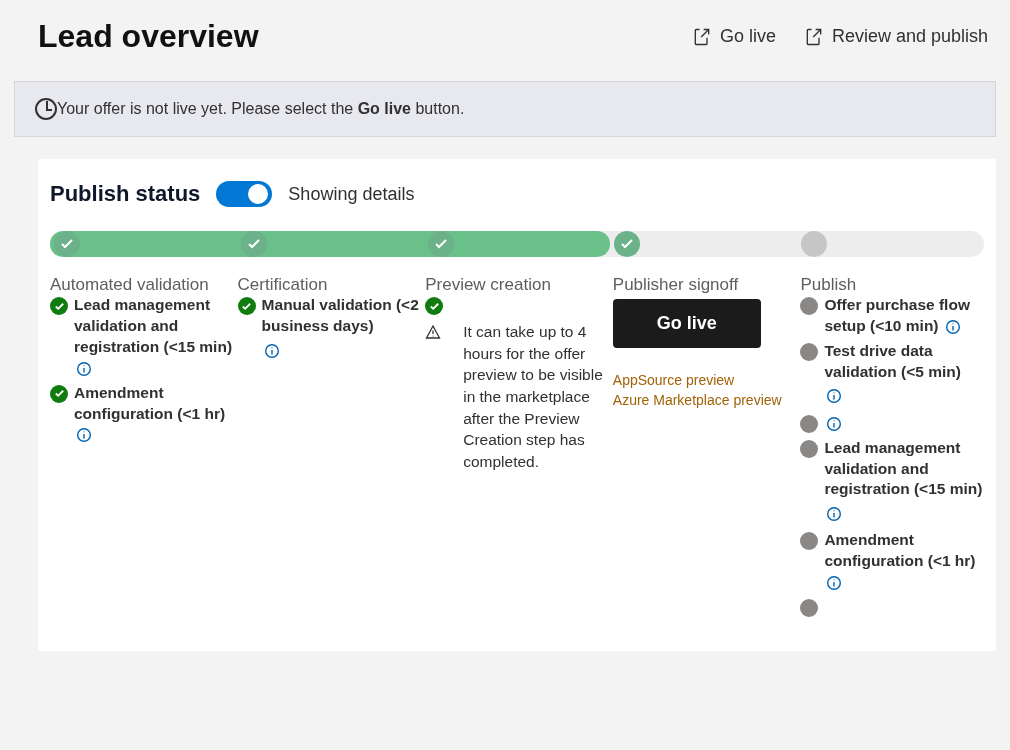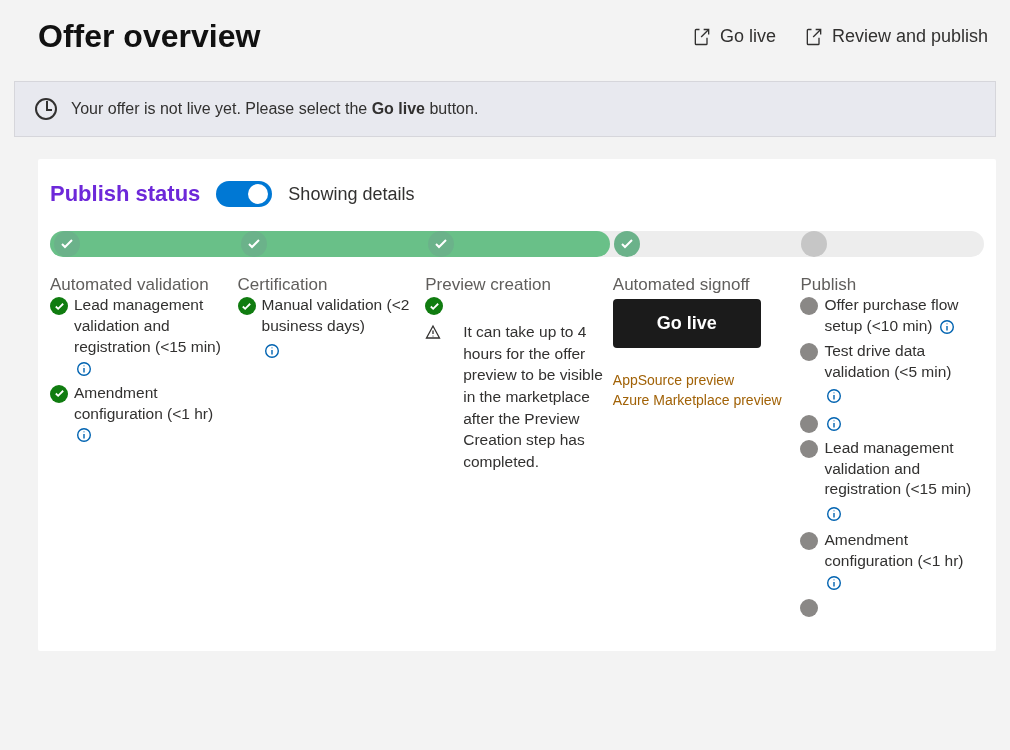--- a/index.html
+++ b/index.html
@@ -13,37 +13,37 @@
   .title { font-size:32px; font-weight:700; color:#111; }
   .header-actions { display:flex; gap:28px; align-items:center; }
   .hdr-btn { display:flex; align-items:center; gap:8px; font-size:18px; color:#323130; cursor:pointer; }
   .hdr-btn svg { width:20px; height:20px; }
 
   .banner {
     margin: 0 14px 0 14px;
     background:#e8e9ef;
     border:1px solid #d6d6db;
     padding: 16px 20px;
-    display:flex; align-items:center; gap:14px;
+    display:flex; align-items:center; 
     font-size:16px;
     color:#323130;
   }
   .banner .clock { width:22px; height:22px; flex:0 0 auto; border:2px solid #323130; border-radius:50%; position:relative; }
   .banner .clock::before{ content:''; position:absolute; left:50%; top:50%; width:6px; height:2px; background:#323130; transform-origin:left center; transform:rotate(0deg); }
   .banner .clock::after{ content:''; position:absolute; left:50%; top:50%; width:2px; height:8px; background:#323130; transform-origin:top center; transform:translateY(-8px); }
 
   .card {
     margin: 22px 14px 14px 38px;
     background:#fff;
     padding: 22px 12px 30px 12px;
     border-radius:2px;
   }
 
   .status-row { display:flex; align-items:center; gap:16px; margin-bottom:22px; }
-  .status-title { font-size:22px; font-weight:700; color:#6d28d9; }
+  .status-title { font-size:22px; font-weight:700; color:#0f172a; }
   .toggle { width:56px; height:26px; background:#0078d4; border-radius:14px; position:relative; cursor:pointer; }
   .toggle::after{ content:''; position:absolute; right:4px; top:3px; width:20px; height:20px; background:#fff; border-radius:50%; }
   .toggle-label { font-size:18px; color:#323130; }
 
   
   .track-wrap { position:relative; height:30px; margin-bottom:10px; }
   .track-bg { position:absolute; left:0; right:0; top:2px; height:26px; background:#ededed; border-radius:13px; }
   .track-fill { position:absolute; left:0; top:2px; height:26px; background:#69c088; border-radius:13px; }
   .track-nodes { position:absolute; left:0; right:0; top:0; height:30px; display:grid; grid-template-columns: repeat(5, 1fr); }
   .node { width:26px; height:26px; border-radius:50%; margin-top:2px; margin-left:4px; display:flex; align-items:center; justify-content:center; }
@@ -52,35 +52,35 @@
   .node svg { width:16px; height:16px; }
 
   .cols { display:grid; grid-template-columns: repeat(5, 1fr); gap:4px; }
   .col-title { font-size:17px; color:#605e5c; margin:6px 0 0 0; }
 
   .step { display:flex; align-items:flex-start; gap:6px; margin-bottom:4px; font-size:15.5px; color:#323130; }
   .step .dot { width:18px; height:18px; border-radius:50%; flex:0 0 auto; margin-top:2px; display:flex; align-items:center; justify-content:center; }
   .dot.ok { background:#107c10; }
   .dot.ok svg { width:11px; height:11px; }
   .dot.pending { background:#8a8886; }
-  .step .txt { flex:1; line-height:1.35; }
+  .step .txt { flex:1; line-height:1.35;font-weight:bold; }
   .info-icon { width:16px; height:16px; color:#0063b1; vertical-align:middle; margin-left:2px; }
   .info-below { margin-left:24px; margin-top:2px; margin-bottom:8px; }
 
   .warn { display:flex; align-items:flex-start; gap:22px; font-size:15.5px; color:#323130; margin-top:6px; line-height:1.4; }
   .warn svg { width:16px; height:16px; flex:0 0 auto; margin-top:3px; }
 
   .go-live-btn { display:inline-block; background:#1b1b1b; color:#fff; font-size:18px; font-weight:600; padding:14px 44px; border-radius:4px; margin-top:4px; margin-bottom:24px; cursor:pointer; text-align:center; }
   .link { color:#a16207; font-size:14px; display:block; margin-bottom:4px; cursor:pointer; }
 </style>
 </head>
 <body>
 
 <div class="header">
-  <div class="title">Offer overview</div>
+  <div class="title">Lead overview</div>
   <div class="header-actions">
     <div class="hdr-btn">
       <svg viewBox="0 0 24 24" fill="none" stroke="#323130" stroke-width="1.6">
           <path d="M14 3h6v6"></path>
           <path d="M9 3H5a1 1 0 0 0-1 1v16a1 1 0 0 0 1 1h12a1 1 0 0 0 1-1v-7"></path>
           <path d="M20 3l-9 9"></path>
         </svg>
       <span>Go live</span>
     </div>
     <div class="hdr-btn">
@@ -213,21 +213,21 @@
         <svg viewBox="0 0 16 16" fill="none" stroke="#323130" stroke-width="1.3">
             <path d="M8 2L1.5 14h13L8 2z"></path>
             <line x1="8" y1="6.5" x2="8" y2="10"></line>
             <circle cx="8" cy="12" r="0.6" fill="#323130" stroke="none"></circle>
           </svg>
         <span>It can take up to 4 hours for the offer preview to be visible in the marketplace after the Preview Creation step has completed.</span>
       </div>
     </div>
 
     <div>
-      <div class="col-title">Automated signoff</div>
+      <div class="col-title">Publisher signoff</div>
       <div class="go-live-btn">
         <span>Go live</span>
       </div>
       <span class="link">AppSource preview</span>
       <span class="link">Azure Marketplace preview</span>
     </div>
 
     <div>
       <div class="col-title">Publish</div>
 

